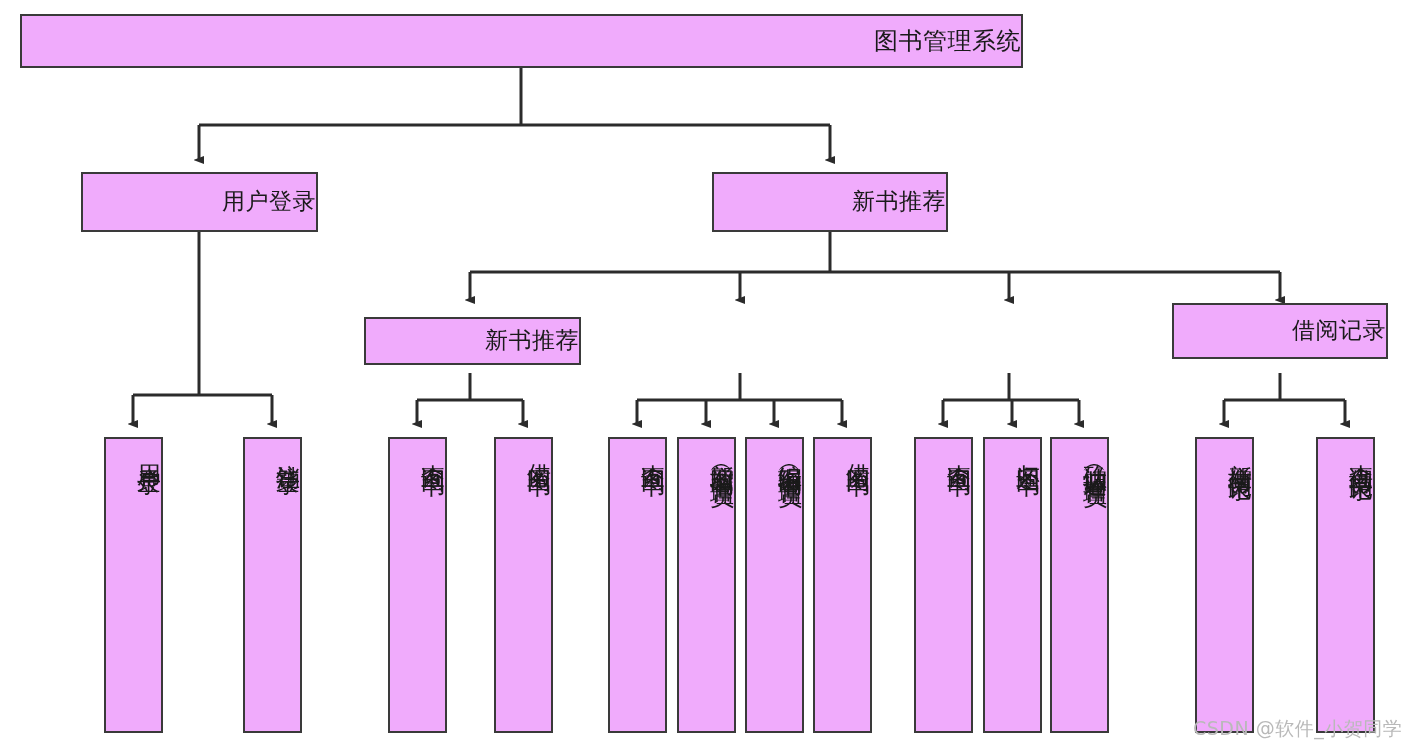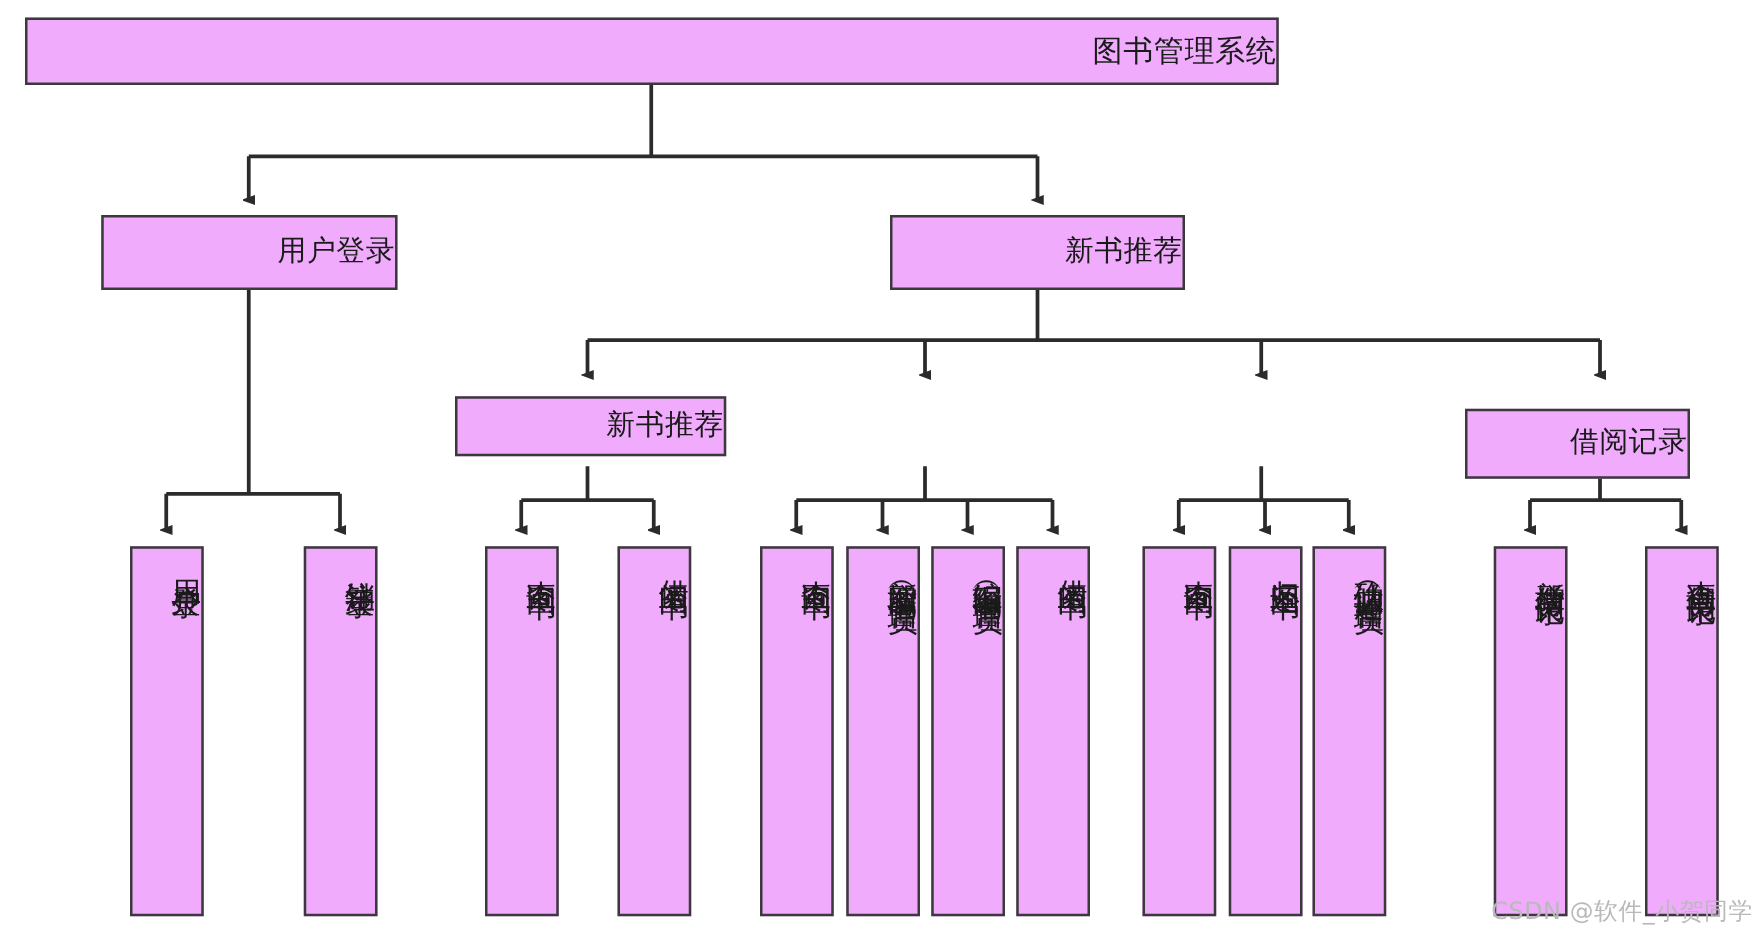--- a/index.html
+++ b/index.html
@@ -135,21 +135,21 @@
   <div class="node horiz" style="left:712px; top:172px; width:236px; height:60px;">
     <span class="label">新书推荐</span>
   </div>
 
   <div class="node horiz" style="left:364px; top:317px; width:217px; height:48px;">
     <span class="label">新书推荐</span>
   </div>
 
 
 
-  <div class="node horiz" style="left:1172px; top:327px; width:180px; height:56px;padding-left:48px;">
+  <div class="node horiz" style="left:1172px; top:303px; width:216px; height:56px;padding-left:48px;">
     <span class="label">借阅记录</span>
   </div>
 
   <div class="node leaf" style="left:104px; top:437px; width:59px; height:296px;">
     <span class="label">用户登录</span>
   </div>
 
   <div class="node leaf" style="left:243px; top:437px; width:59px; height:296px;">
     <span class="label">注销登录</span>
   </div>

